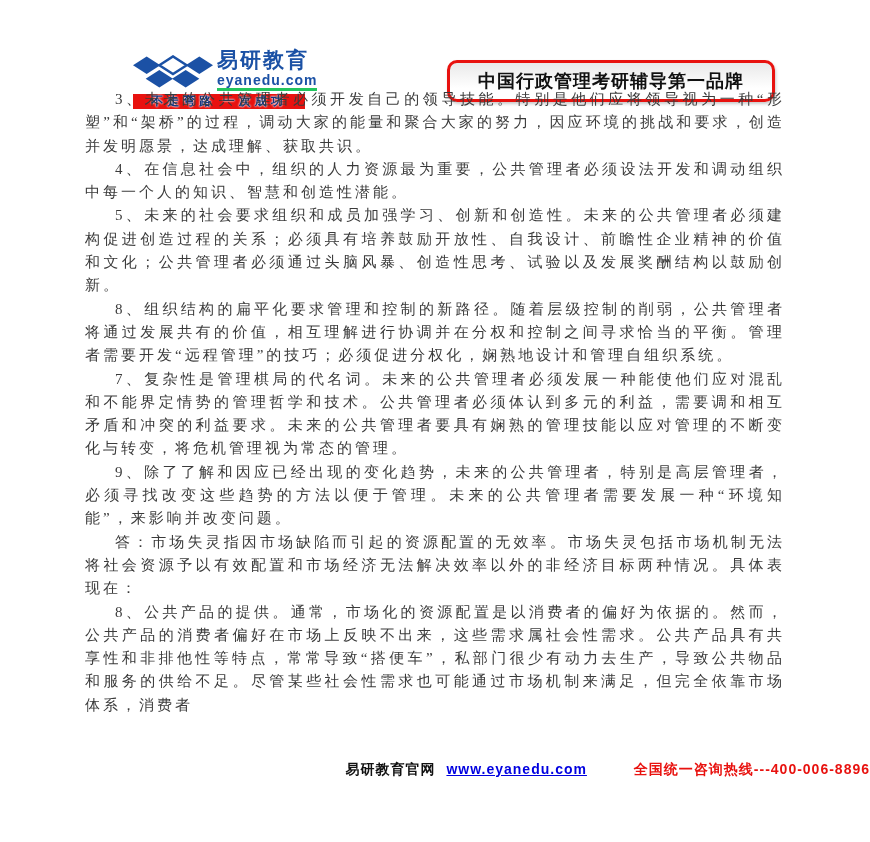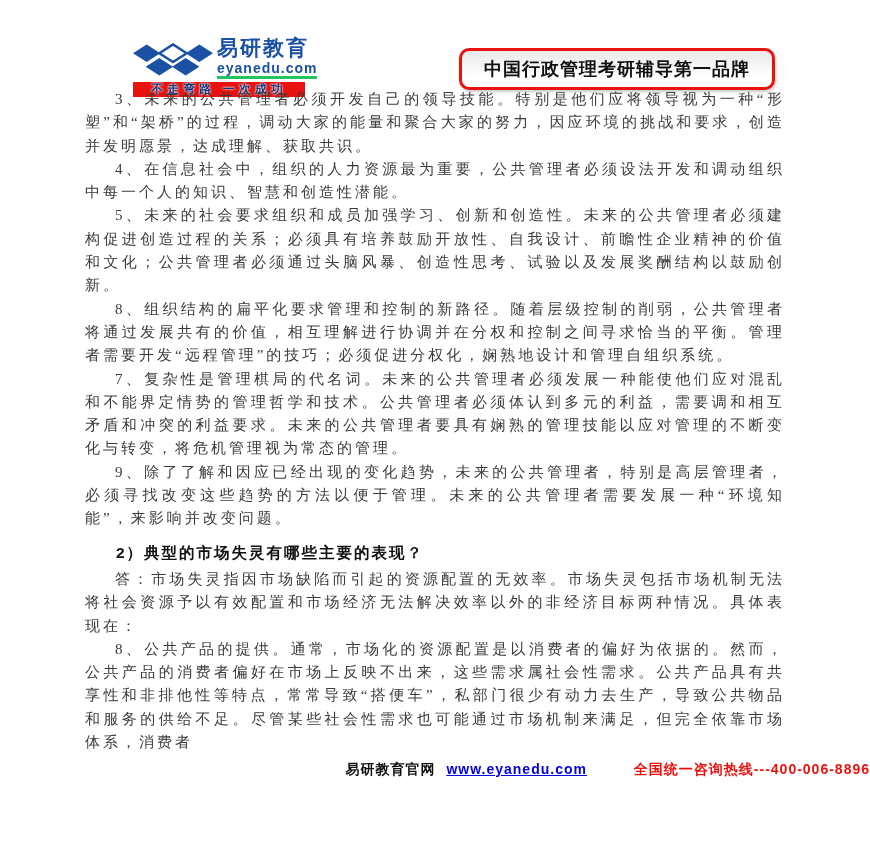--- a/index.html
+++ b/index.html
@@ -1,36 +1,36 @@
 <!DOCTYPE html>
 <html><head>
 <meta charset="utf-8">
 <style>
   html,body{margin:0;padding:0;background:#ffffff;}
   .page{
     position:relative;width:870px;height:842px;background:#ffffff;
     font-family:"Liberation Serif","DejaVu Serif",serif;overflow:hidden;
   }
   
-  .header{position:absolute;top:36px;left:133px;right:95px;height:60px;}
+  .header{position:absolute;top:48px;left:133px;right:95px;height:60px;}
   .logo{position:absolute;left:0;top:0;width:176px;}
   .logo-top{display:flex;align-items:flex-start;}
   .logo-mark{width:80px;height:34px;margin-top:7px;flex:0 0 auto;}
   .logo-names{margin-left:4px;font-family:"Liberation Sans","DejaVu Sans",sans-serif;}
   .brand-cn{color:#1B51A5;font-weight:bold;font-size:21px;line-height:23px;letter-spacing:2px;white-space:nowrap;}
   .brand-domain{display:inline-block;color:#1B51A5;font-weight:bold;font-size:14px;line-height:16px;
     border-bottom:3px solid #22c55e;letter-spacing:1px;}
   .slogan{
     margin-top:3px;width:170px;background:#E8120F;color:#16357F;
     font-family:"Liberation Sans","DejaVu Sans",sans-serif;font-weight:bold;font-size:12px;
     line-height:15px;text-align:center;letter-spacing:4px;padding:0 1px;white-space:nowrap;
     text-shadow:0 0 2px #ffffff,0 0 2px #ffffff;
   }
   .banner-box{
-    position:absolute;right:0;top:12px;width:274px;padding:6px 18px;
+    position:absolute;right:0;top:12px;width:274px;padding:6px 24px;
     border:3px solid #E8120F;border-radius:10px;
     background:linear-gradient(180deg,#e9e9e9 0%,#ffffff 70%);
     font-family:"Liberation Sans","DejaVu Sans",sans-serif;font-weight:bold;font-size:18px;
     color:#111111;text-align:center;letter-spacing:1px;white-space:nowrap;
     box-shadow:1px 2px 3px rgba(140,140,140,.45);
   }
   
   .content{
     position:absolute;top:88px;left:85px;width:700px;
     color:#3B3B3B;font-size:15px;line-height:23.3px;
@@ -76,21 +76,20 @@
     <div class="banner-box">中国行政管理考研辅导第一品牌</div>
   </div>
 
   <div class="content">
     <p>3、未来的公共管理者必须开发自己的领导技能。特别是他们应将领导视为一种“形塑”和“架桥”的过程，调动大家的能量和聚合大家的努力，因应环境的挑战和要求，创造并发明愿景，达成理解、获取共识。</p>
     <p>4、在信息社会中，组织的人力资源最为重要，公共管理者必须设法开发和调动组织中每一个人的知识、智慧和创造性潜能。</p>
     <p>5、未来的社会要求组织和成员加强学习、创新和创造性。未来的公共管理者必须建构促进创造过程的关系；必须具有培养鼓励开放性、自我设计、前瞻性企业精神的价值和文化；公共管理者必须通过头脑风暴、创造性思考、试验以及发展奖酬结构以鼓励创新。</p>
     <p>8、组织结构的扁平化要求管理和控制的新路径。随着层级控制的削弱，公共管理者将通过发展共有的价值，相互理解进行协调并在分权和控制之间寻求恰当的平衡。管理者需要开发“远程管理”的技巧；必须促进分权化，娴熟地设计和管理自组织系统。</p>
     <p>7、复杂性是管理棋局的代名词。未来的公共管理者必须发展一种能使他们应对混乱和不能界定情势的管理哲学和技术。公共管理者必须体认到多元的利益，需要调和相互矛盾和冲突的利益要求。未来的公共管理者要具有娴熟的管理技能以应对管理的不断变化与转变，将危机管理视为常态的管理。</p>
     <p>9、除了了解和因应已经出现的变化趋势，未来的公共管理者，特别是高层管理者，必须寻找改变这些趋势的方法以便于管理。未来的公共管理者需要发展一种“环境知能”，来影响并改变问题。</p>
-    <p class="q-heading">2）典型的市场失灵有哪些主要的表现？</p>
     <p>答：市场失灵指因市场缺陷而引起的资源配置的无效率。市场失灵包括市场机制无法将社会资源予以有效配置和市场经济无法解决效率以外的非经济目标两种情况。具体表现在：</p>
     <p>8、公共产品的提供。通常，市场化的资源配置是以消费者的偏好为依据的。然而，公共产品的消费者偏好在市场上反映不出来，这些需求属社会性需求。公共产品具有共享性和非排他性等特点，常常导致“搭便车”，私部门很少有动力去生产，导致公共物品和服务的供给不足。尽管某些社会性需求也可能通过市场机制来满足，但完全依靠市场体系，消费者</p>
   </div>
 
   <div class="footer">
     <span class="site-label">易研教育官网</span>
     <span class="site-url">www.eyanedu.com</span>
     <span class="hotline">全国统一咨询热线---400-006-8896</span>
   </div>
 

